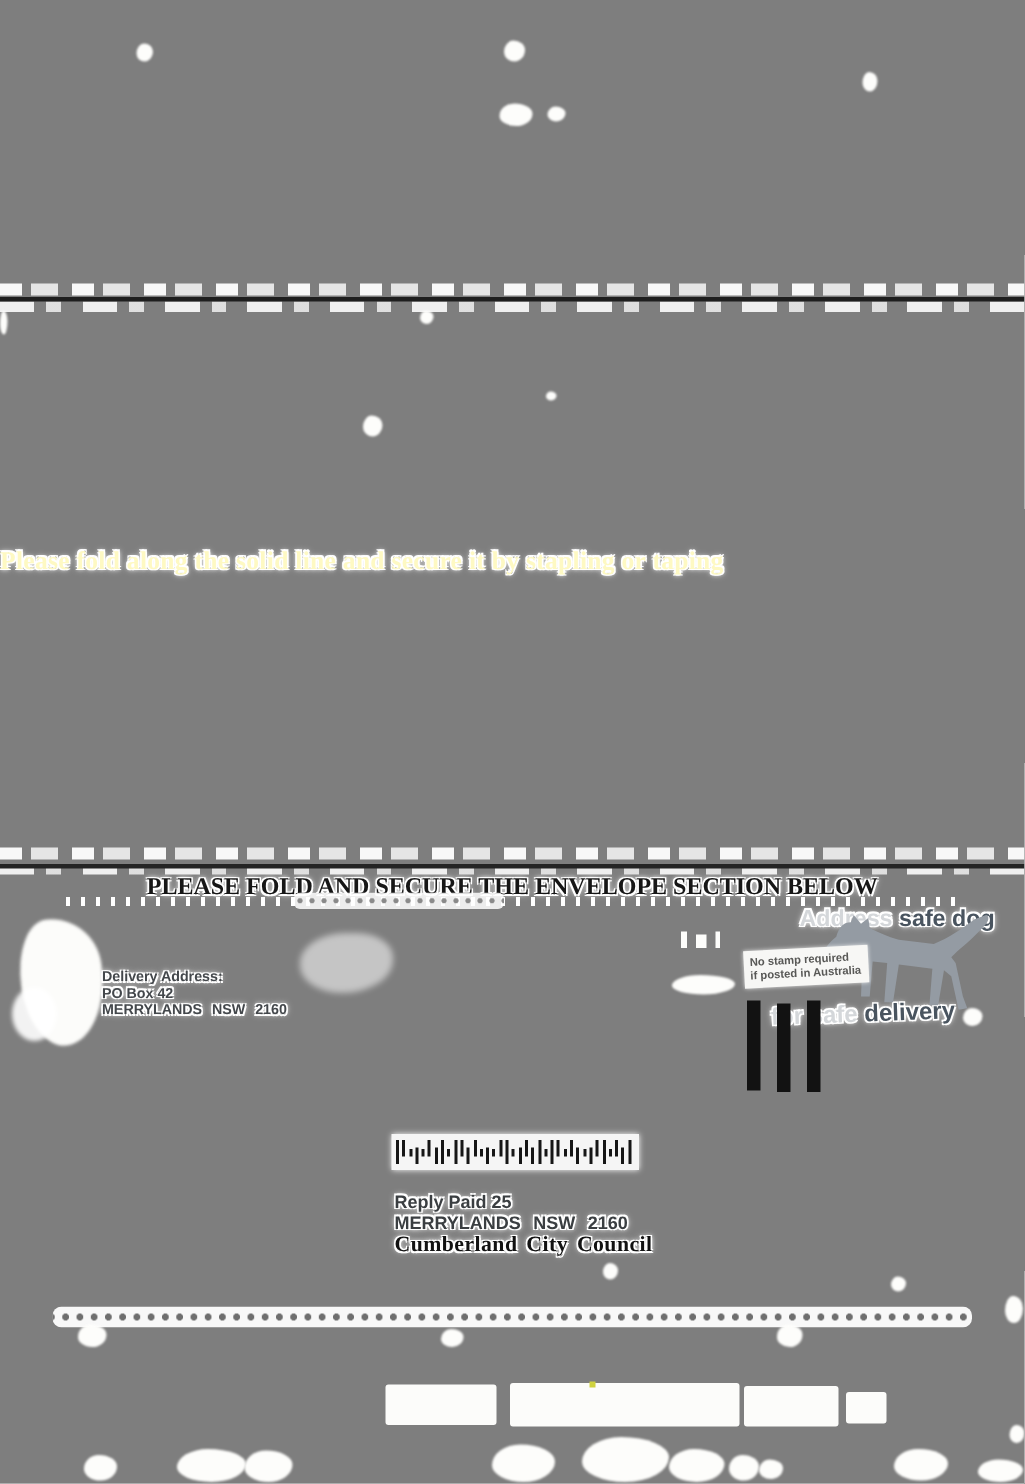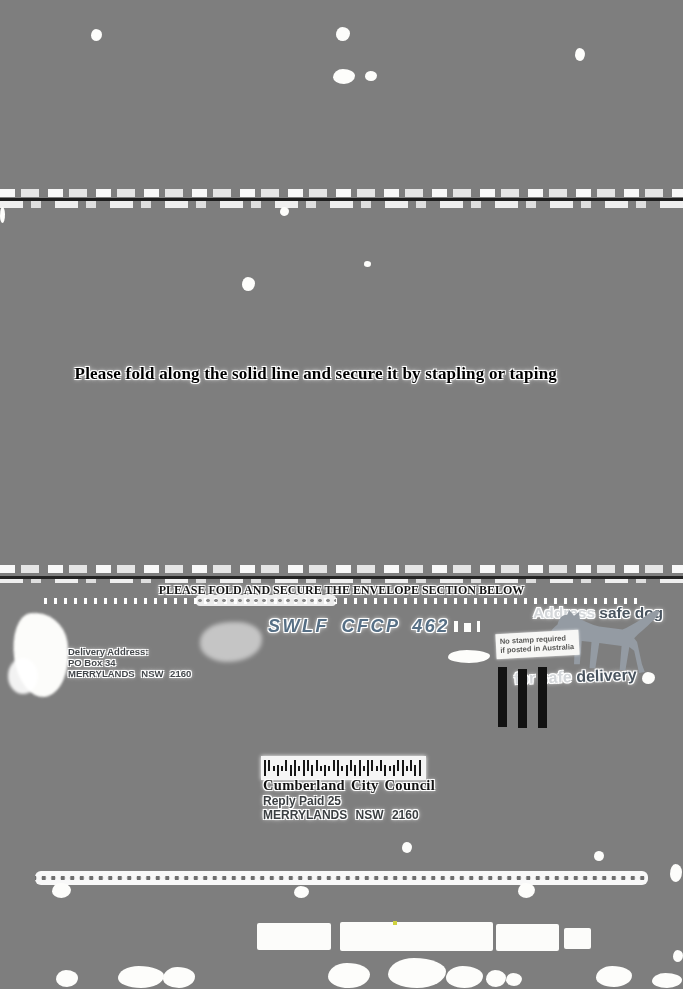--- a/index.html
+++ b/index.html
@@ -15,23 +15,23 @@
   .white-block{position:absolute;background:#fcfcfa;border-radius:2px;filter:blur(.4px);}
 
   
   .fold-band{left:0;width:683px;}
   .band-noise{position:absolute;left:0;width:100%;height:100%;
     background:
       repeating-linear-gradient(90deg, rgba(255,255,255,.95) 0 15px, rgba(255,255,255,0) 15px 21px, rgba(255,255,255,.8) 21px 39px, rgba(255,255,255,0) 39px 48px) 0 0/100% 8px no-repeat,
       repeating-linear-gradient(90deg, rgba(255,255,255,.88) 0 23px, rgba(255,255,255,0) 23px 31px, rgba(255,255,255,.75) 31px 41px, rgba(255,255,255,0) 41px 55px) 0 12px/100% 7px no-repeat;}
   .band-line{position:absolute;left:0;width:100%;height:3px;background:#1e1e1e;}
 
-  #title-text{top:364px;left:0;width:557px;text-align:right;font-weight:bold;font-size:17px;
-     color:#000000;letter-spacing:.2px;}
-  #fold-label{top:583px;left:0;width:683px;text-align:center;font-weight:bold;font-size:12px;
+  #title-text{top:364px;left:0;width:557px;text-align:left;font-weight:bold;font-size:17px;
+     color:#fef9c3;letter-spacing:.2px;}
+  #fold-label{top:583px;left:0;width:683px;text-align:center;font-weight:bold;font-size:16px;
      color:#161616;}
 
   #perf-top{top:598px;left:44px;width:597px;height:6px;
      background:repeating-linear-gradient(90deg,#fff 0 2.6px,transparent 2.6px 10px);}
   #perf-top-dense{top:595px;left:196px;width:140px;height:11px;background:rgba(255,255,255,.85);
      border-radius:4px;background-image:radial-gradient(circle,#8a8a8a 1.5px,transparent 2px);
      background-size:8px 11px;}
   #perf-bottom{top:871px;left:35px;width:613px;height:14px;background:rgba(255,255,255,.95);
      border-radius:6px;background-image:radial-gradient(circle,#6e6e6e 2.1px,transparent 2.5px);
      background-size:9.5px 14px;background-position:4px 50%;}
@@ -61,21 +61,21 @@
   #no-stamp-box{top:632px;left:496px;width:76px;padding:3px 3px 4px 4px;background:#f7f7f5;
      transform:rotate(-3deg);font-size:7.5px;line-height:9px;color:#585856;font-weight:bold;
      box-shadow:0 0 3px rgba(255,255,255,.8);z-index:3;}
   #dog-svg{top:610px;left:548px;z-index:2;}
   .black-bar{position:absolute;background:#121212;width:9px;z-index:1;}
 
   #barcode{top:756px;left:261px;height:20px;padding:2px 3px;background:rgba(255,255,255,.92);
      box-shadow:0 0 4px #fff;display:flex;align-items:center;}
   #barcode .bar{display:inline-block;width:2px;margin-right:2.3px;background:#161616;}
 
-  #reply-name{top:777px;left:263px;font-size:14.5px;font-weight:bold;color:#121212;
+  #reply-name{top:822px;left:263px;font-size:14.5px;font-weight:bold;color:#121212;
      letter-spacing:.3px;word-spacing:2px;}
   #reply-line1{top:794px;left:263px;font-size:12px;color:#3a3e41;font-weight:bold;}
   #reply-line2{top:808px;left:263px;font-size:12px;color:#3a3e41;font-weight:bold;word-spacing:5px;}
 
   #mark-101 span{position:absolute;background:#fdfdfb;}
   #yellow-speck{top:921px;left:393px;width:4px;height:4px;background:#cfd23e;position:absolute;}
 </style>
 </head>
 <body>
 
@@ -98,25 +98,24 @@
   <div id="perf-top" class="abs"></div>
   <div id="perf-top-dense" class="abs"></div>
   <div id="perf-bottom" class="abs"></div>
 
   <div id="left-blob" class="abs"></div>
   <div id="left-blob2" class="abs"></div>
   <div id="scribble" class="abs"></div>
 
   <div id="delivery-address" class="abs halo">
     <div>Delivery Address:</div>
-    <div class="addr-line">PO Box 34</div>
+    <div class="addr-line">PO Box 42</div>
     <div class="addr-line" style="word-spacing:4px;">MERRYLANDS NSW 2160</div>
   </div>
 
-  <div id="postmark-code" class="abs halo">SWLF CFCP 462</div>
 
   <div id="mark-101">
     <span style="top:621px;left:454px;width:4px;height:11px;"></span>
     <span style="top:623px;left:464px;width:7px;height:9px;"></span>
     <span style="top:621px;left:477px;width:3px;height:11px;"></span>
   </div>
 
   <div id="secure-line" class="abs halo">
     <span class="lt">Address</span>
     <span class="dk">safe dog</span>

